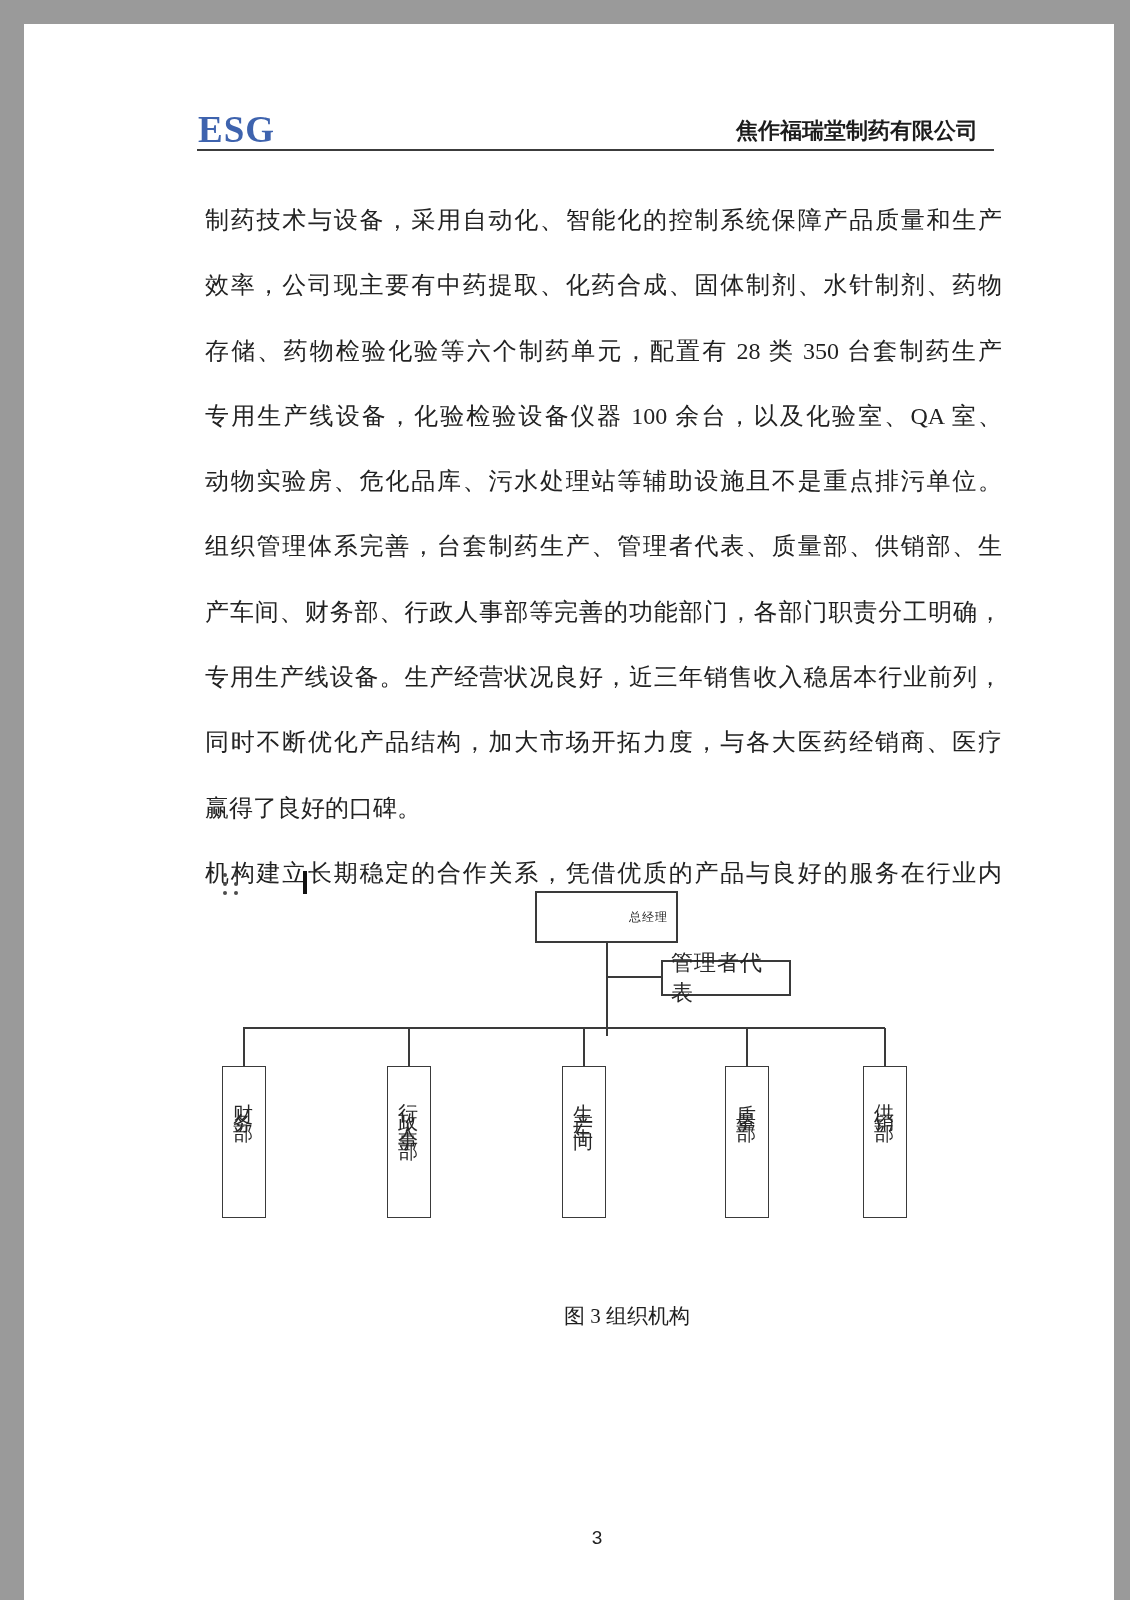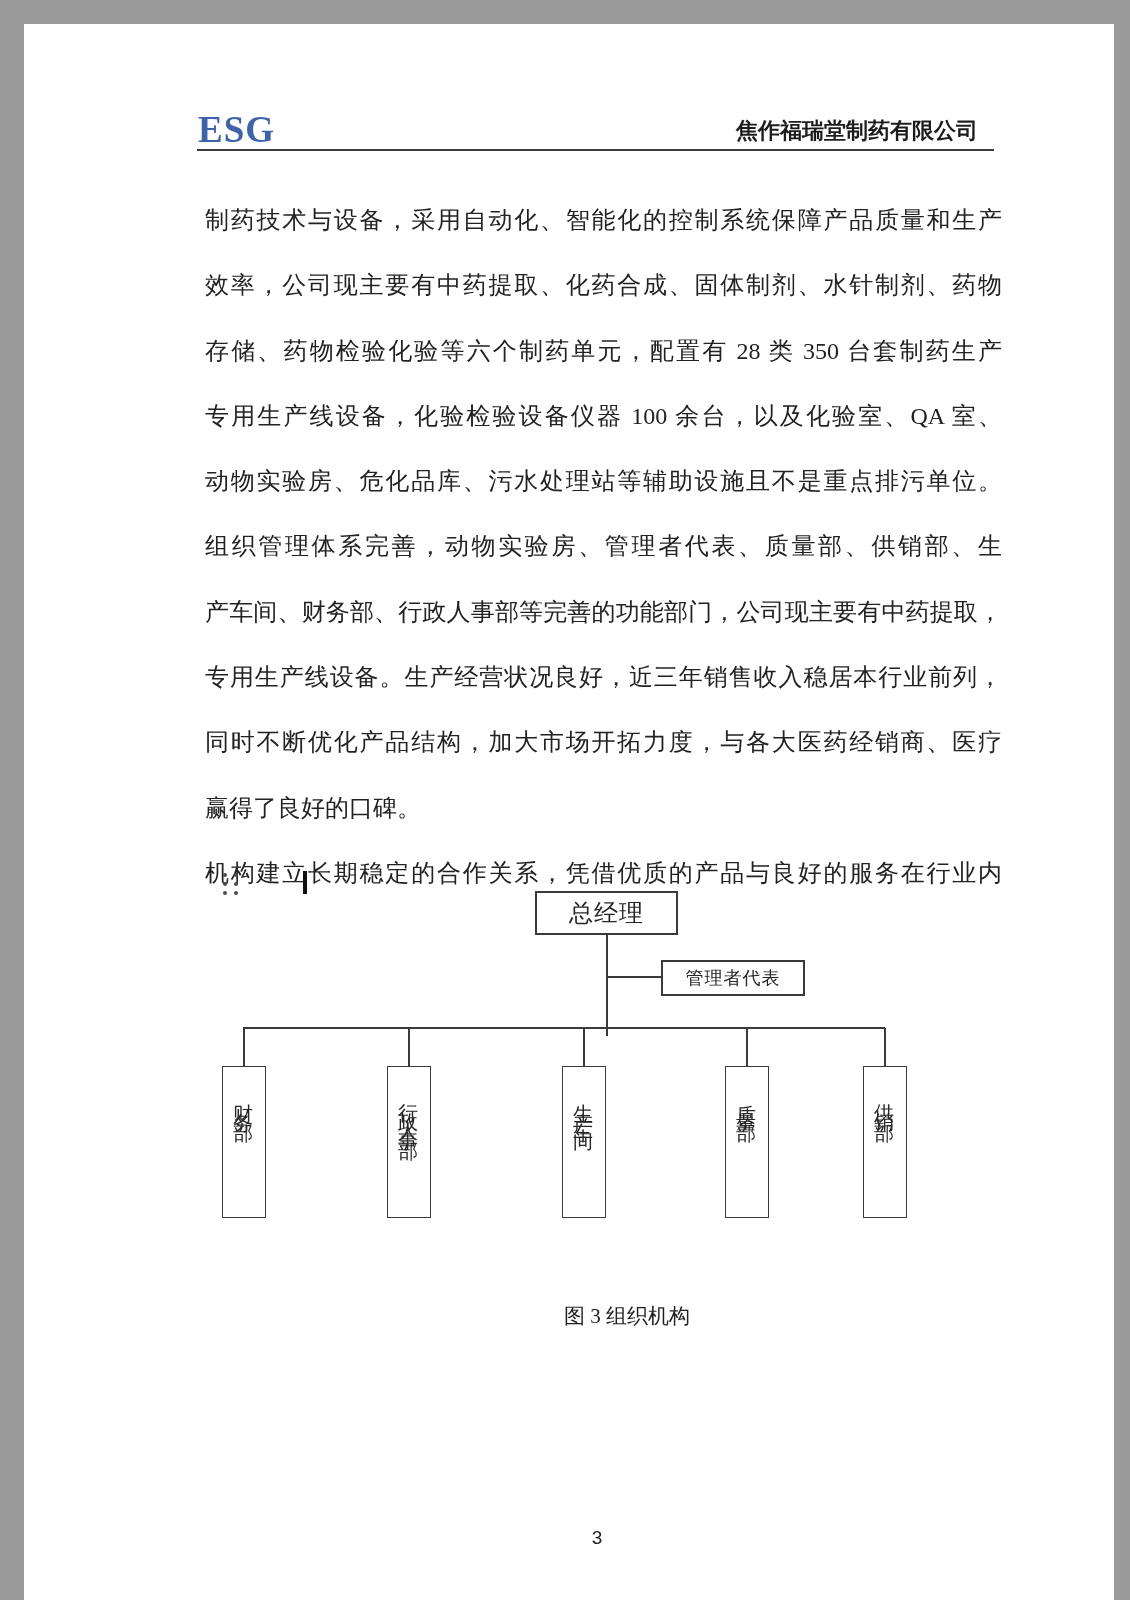--- a/index.html
+++ b/index.html
@@ -76,22 +76,22 @@
   .chart-box {
     position: absolute;
     border: 2px solid #3a3a3a;
     background: #ffffff;
     font-family: "Liberation Sans", "DejaVu Sans", sans-serif;
     color: #262626;
     display: flex;
     align-items: center;
     justify-content: center;
   }
-  .box-root { left: 503px; top: 859px; width: 143px; height: 44px; font-size: 24px; letter-spacing: 1px; }
-  .box-rep  { left: 629px; top: 928px; width: 144px; height: 36px; font-size: 18px; letter-spacing: 1px; }
+  .box-root { left: 503px; top: 859px; width: 143px; height: 52px; font-size: 12px; letter-spacing: 1px; justify-content: flex-end; }
+  .box-rep  { left: 629px; top: 928px; width: 130px; height: 36px; font-size: 22px; letter-spacing: 1px; }
   .dept {
     top: 1034px; width: 44px; height: 152px;
     border-width: 1.5px;
     align-items: flex-start;
     padding-top: 13px;
     font-size: 20px;
   }
   .dept .vtxt {
     writing-mode: vertical-rl;
     text-orientation: upright;
@@ -140,22 +140,22 @@
   <div class="logo">ESG</div>
   <div class="company">焦作福瑞堂制药有限公司</div>
   <div class="header-rule"></div>
 
   <div class="bodytext">
     <div class="bline">制药技术与设备，采用自动化、智能化的控制系统保障产品质量和生产</div>
     <div class="bline">效率，公司现主要有中药提取、化药合成、固体制剂、水针制剂、药物</div>
     <div class="bline">存储、药物检验化验等六个制药单元，配置有 28 类 350 台套制药生产</div>
     <div class="bline">专用生产线设备，化验检验设备仪器 100 余台，以及化验室、QA 室、</div>
     <div class="bline">动物实验房、危化品库、污水处理站等辅助设施且不是重点排污单位。</div>
-    <div class="bline">组织管理体系完善，动物实验房、管理者代表、质量部、供销部、生</div>
-    <div class="bline">产车间、财务部、行政人事部等完善的功能部门，公司现主要有中药提取，</div>
+    <div class="bline">组织管理体系完善，台套制药生产、管理者代表、质量部、供销部、生</div>
+    <div class="bline">产车间、财务部、行政人事部等完善的功能部门，各部门职责分工明确，</div>
     <div class="bline">专用生产线设备。生产经营状况良好，近三年销售收入稳居本行业前列，</div>
     <div class="bline">同时不断优化产品结构，加大市场开拓力度，与各大医药经销商、医疗</div>
     <div class="bline last">赢得了良好的口碑。</div>
     <div class="bline">机构建立长期稳定的合作关系，凭借优质的产品与良好的服务在行业内</div>
   </div>
 
   <div class="drag-handle">
     <span></span>
       <span></span>
     <span></span>

